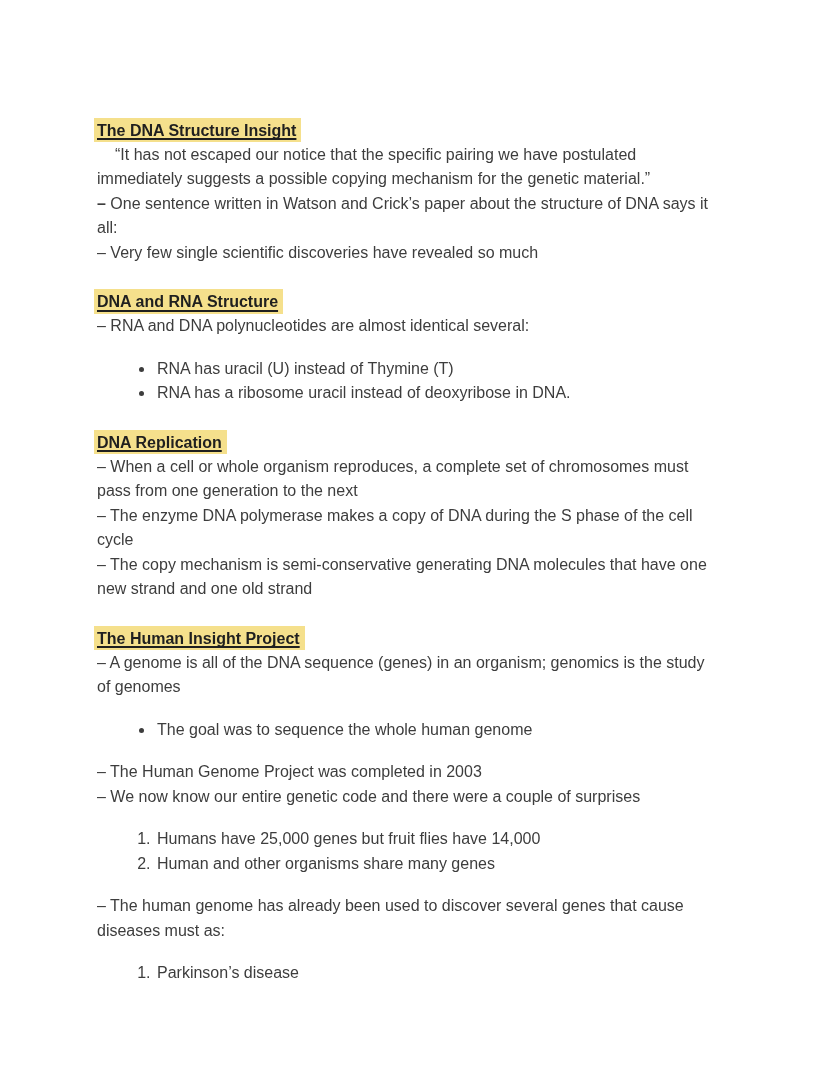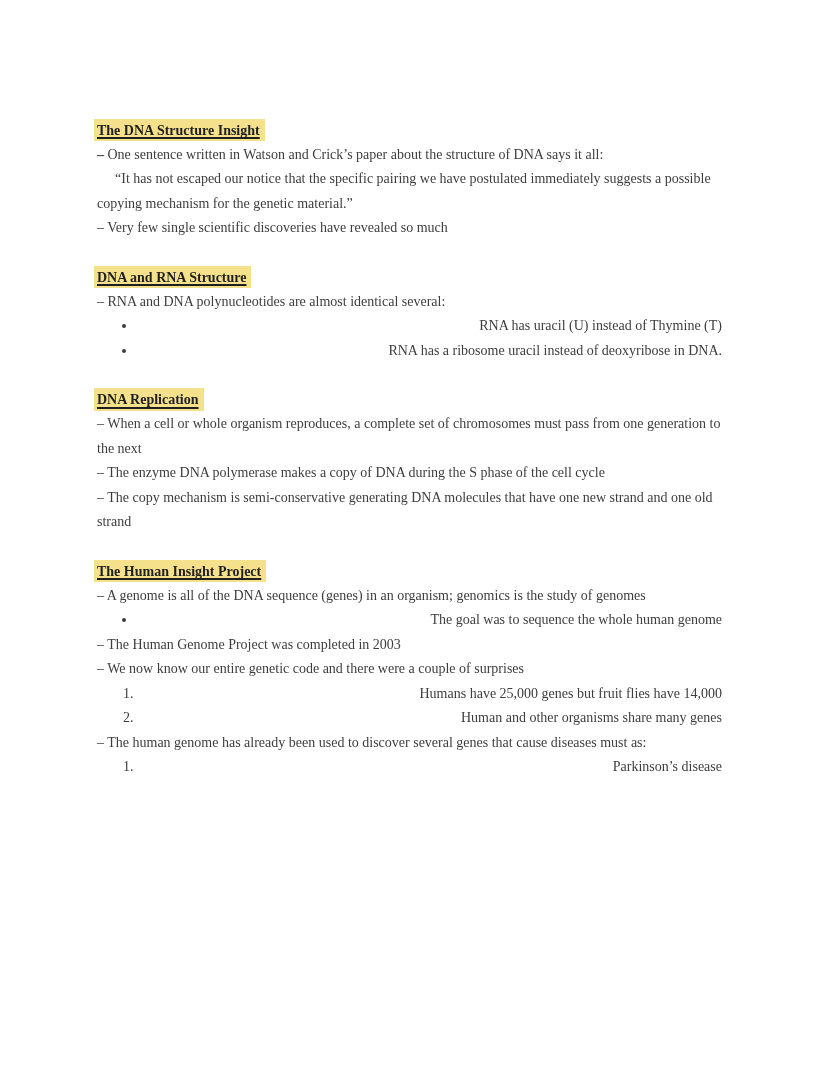--- a/index.html
+++ b/index.html
@@ -11,22 +11,22 @@
   * { box-sizing: border-box; }
   html, body {
     margin: 0;
     padding: 0;
     width: 828px;
     height: 1071px;
     background: var(--bg);
     overflow: hidden;
   }
   .doc {
-    font-family: Liberation Serif, serif;
-    font-size: 14px;
+    font-family: Liberation Sans, sans-serif;
+    font-size: 16px;
     line-height: 24.5px;
     color: var(--body-text);
     padding: 118px 0 0 97px;
     width: 722px; 
   }
   .section { margin: 0 0 24.5px 0; }
   .section:last-child { margin-bottom: 0; }
   .heading-line { margin: 0; line-height: 24.5px; }
   .hl {
     background: var(--highlight);
@@ -36,36 +36,35 @@
     text-decoration-thickness: 1.5px;
     text-underline-offset: 2.5px;
     text-decoration-skip-ink: none;
     padding: 3.5px 5px 4px 3px;
     margin-left: -3px;
   }
   p.para { margin: 0; }
   p.quote { text-indent: 18px; }
   .dash-prefix.bold { font-weight: 700; }
   ul.bullets, ol.numbers {
-    margin: 0;
+    margin: 18px;
     padding-left: 40px;
-    text-align: right;
   }
   ul.bullets li, ol.numbers li {
     padding-left: 2px;
   }
 </style>
 </head>
 <body>
 
 <div class="doc" id="doc">
     <div class="section">
       <p class="heading-line"><span class="hl">The DNA Structure Insight</span></p>
+      <p class="para quote">“It has not escaped our notice that the specific pairing we have postulated immediately suggests a possible copying mechanism for the genetic material.”</p>
       <p class="para"><span class="dash-prefix bold">– </span><span>One sentence written in Watson and Crick’s paper about the structure of DNA says it all:</span></p>
-      <p class="para quote">“It has not escaped our notice that the specific pairing we have postulated immediately suggests a possible copying mechanism for the genetic material.”</p>
       <p class="para"><span class="dash-prefix">– </span><span>Very few single scientific discoveries have revealed so much</span></p>
     </div>
     <div class="section">
       <p class="heading-line"><span class="hl">DNA and RNA Structure</span></p>
       <p class="para"><span class="dash-prefix">– </span><span>RNA and DNA polynucleotides are almost identical several:</span></p>
       <ul class="bullets">
         <li>RNA has uracil (U) instead of Thymine (T)</li>
         <li>RNA has a ribosome uracil instead of deoxyribose in DNA.</li>
       </ul>
     </div>

